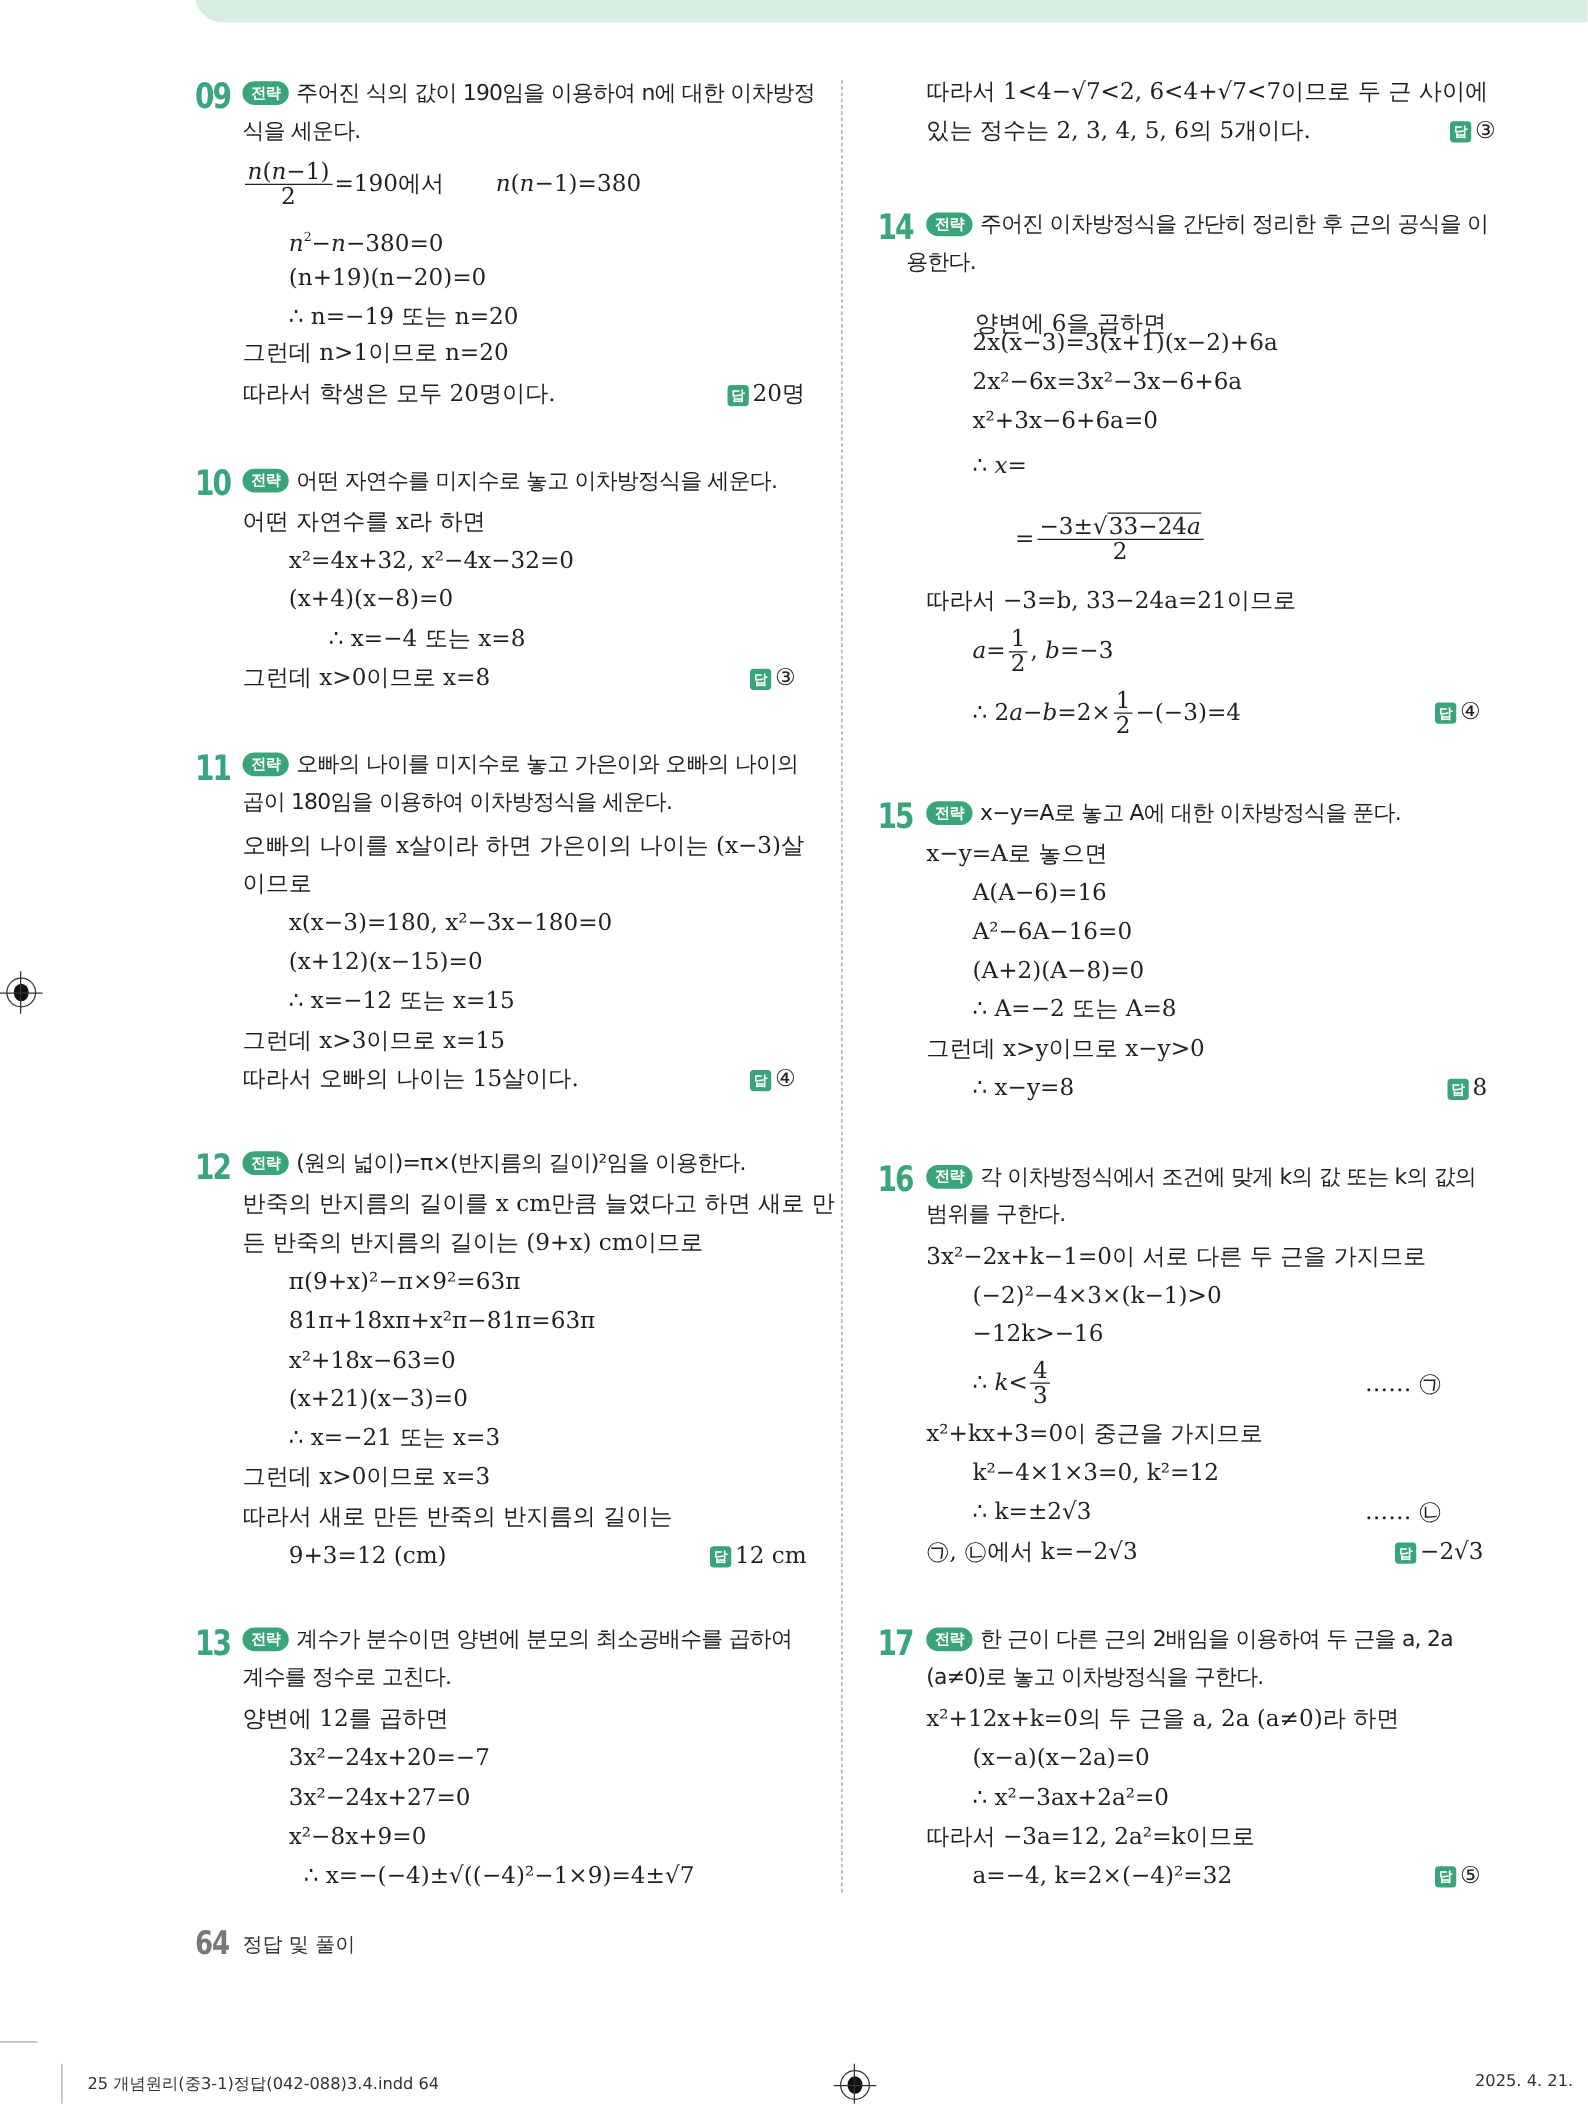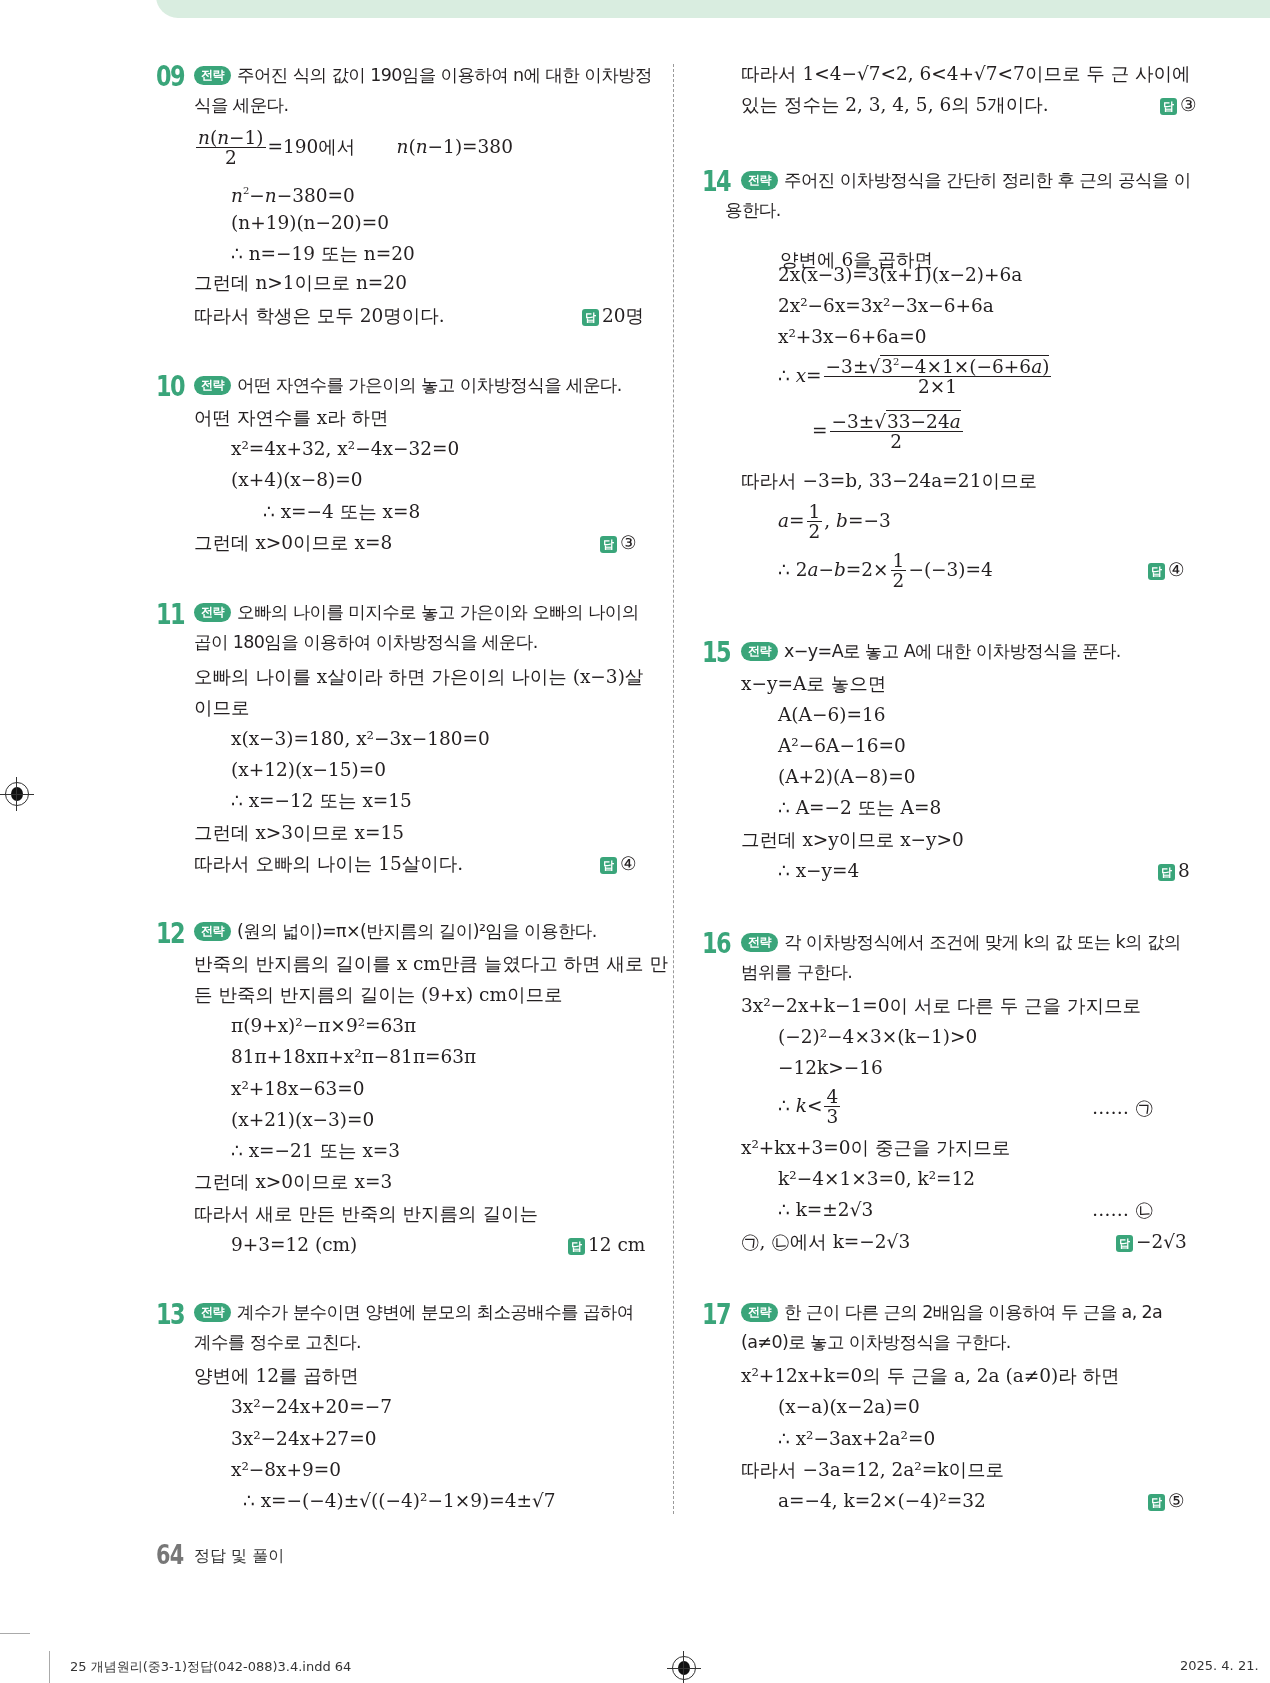--- a/index.html
+++ b/index.html
@@ -49,21 +49,21 @@
   <div class="line" style="left:231px;top:175px;"><i>n</i><sup>2</sup>−<i>n</i>−380=0</div>
   <div class="line" style="left:231px;top:207px;">(n+19)(n−20)=0</div>
   <div class="line" style="left:231px;top:238px;">∴ n=−19 또는 n=20</div>
   <div class="line" style="left:194px;top:267px;">그런데 n&gt;1이므로      n=20</div>
   <div class="line" style="left:194px;top:300px;">따라서 학생은 모두 20명이다.</div>
   <div class="ans" style="left:582px;top:300px;"><span class="ans-icon">답</span><span>20명</span></div>
 </div>
 
 <div class="block">
   <div class="num" style="left:156px;top:372px;">10</div>
-  <div class="line sans" style="left:194px;top:370px;"><span class="badge">전략</span><span>어떤 자연수를 가은이의 놓고 이차방정식을 세운다.</span></div>
+  <div class="line sans" style="left:194px;top:370px;"><span class="badge">전략</span><span>어떤 자연수를 미지수로 놓고 이차방정식을 세운다.</span></div>
   <div class="line" style="left:194px;top:402px;">어떤 자연수를 x라 하면</div>
   <div class="line" style="left:231px;top:433px;">x²=4x+32,      x²−4x−32=0</div>
   <div class="line" style="left:231px;top:464px;">(x+4)(x−8)=0</div>
   <div class="line" style="left:231px;top:496px;margin-left:32px;">∴ x=−4 또는 x=8</div>
   <div class="line" style="left:194px;top:527px;">그런데 x&gt;0이므로      x=8</div>
   <div class="ans" style="left:600px;top:527px;"><span class="ans-icon">답</span><span>③</span></div>
 </div>
 
 <div class="block">
   <div class="num" style="left:156px;top:600px;">11</div>
@@ -111,38 +111,38 @@
 </div>
 
 <div class="block">
   <div class="num" style="left:702px;top:167px;">14</div>
   <div class="line sans" style="left:741px;top:165px;"><span class="badge">전략</span><span>주어진 이차방정식을 간단히 정리한 후 근의 공식을 이</span></div>
   <div class="line sans" style="left:725px;top:195px;">용한다.</div>
   <div class="line" style="left:780px;top:228px;margin-top:16px;">양변에 6을 곱하면</div>
   <div class="line" style="left:778px;top:259px;">2x(x−3)=3(x+1)(x−2)+6a</div>
   <div class="line" style="left:778px;top:290px;">2x²−6x=3x²−3x−6+6a</div>
   <div class="line" style="left:778px;top:321px;">x²+3x−6+6a=0</div>
-  <div class="line" style="left:778px;top:357px;height:44px;">∴ <i>x</i>=<span class="frac"><span class="n">−3±√<span class="sqrt">3<sup>2</sup>−4×1×(−6+6<i>a</i>)</span></span><span class="d">2×1</span></span></div>
+  <div class="line" style="left:778px;top:357px;height:44px;">∴ <i>x</i>=</div>
   <div class="line" style="left:812px;top:412px;height:44px;">=<span class="frac"><span class="n">−3±√<span class="sqrt">33−24<i>a</i></span></span><span class="d">2</span></span></div>
   <div class="line" style="left:741px;top:465px;">따라서 −3=b, 33−24a=21이므로</div>
   <div class="line" style="left:778px;top:502px;height:44px;"><i>a</i>=<span class="frac"><span class="n">1</span><span class="d">2</span></span>, <i>b</i>=−3</div>
   <div class="line" style="left:778px;top:551px;height:44px;">∴ 2<i>a</i>−<i>b</i>=2×<span class="frac"><span class="n">1</span><span class="d">2</span></span>−(−3)=4</div>
   <div class="ans" style="left:1148px;top:554px;"><span class="ans-icon">답</span><span>④</span></div>
 </div>
 
 <div class="block">
   <div class="num" style="left:702px;top:638px;">15</div>
   <div class="line sans" style="left:741px;top:636px;"><span class="badge">전략</span><span>x−y=A로 놓고 A에 대한 이차방정식을 푼다.</span></div>
   <div class="line" style="left:741px;top:668px;">x−y=A로 놓으면</div>
   <div class="line" style="left:778px;top:699px;">A(A−6)=16</div>
   <div class="line" style="left:778px;top:730px;">A²−6A−16=0</div>
   <div class="line" style="left:778px;top:761px;">(A+2)(A−8)=0</div>
   <div class="line" style="left:778px;top:792px;">∴ A=−2 또는 A=8</div>
   <div class="line" style="left:741px;top:824px;">그런데 x&gt;y이므로      x−y&gt;0</div>
-  <div class="line" style="left:778px;top:855px;">∴ x−y=4</div>
+  <div class="line" style="left:778px;top:855px;">∴ x−y=8</div>
   <div class="ans" style="left:1158px;top:855px;"><span class="ans-icon">답</span><span>8</span></div>
 </div>
 
 <div class="block">
   <div class="num" style="left:702px;top:929px;">16</div>
   <div class="line sans" style="left:741px;top:927px;"><span class="badge">전략</span><span>각 이차방정식에서 조건에 맞게 k의 값 또는 k의 값의</span></div>
   <div class="line sans" style="left:741px;top:957px;">범위를 구한다.</div>
   <div class="line" style="left:741px;top:990px;">3x²−2x+k−1=0이 서로 다른 두 근을 가지므로</div>
   <div class="line" style="left:778px;top:1021px;">(−2)²−4×3×(k−1)&gt;0</div>
   <div class="line" style="left:778px;top:1052px;">−12k&gt;−16</div>

